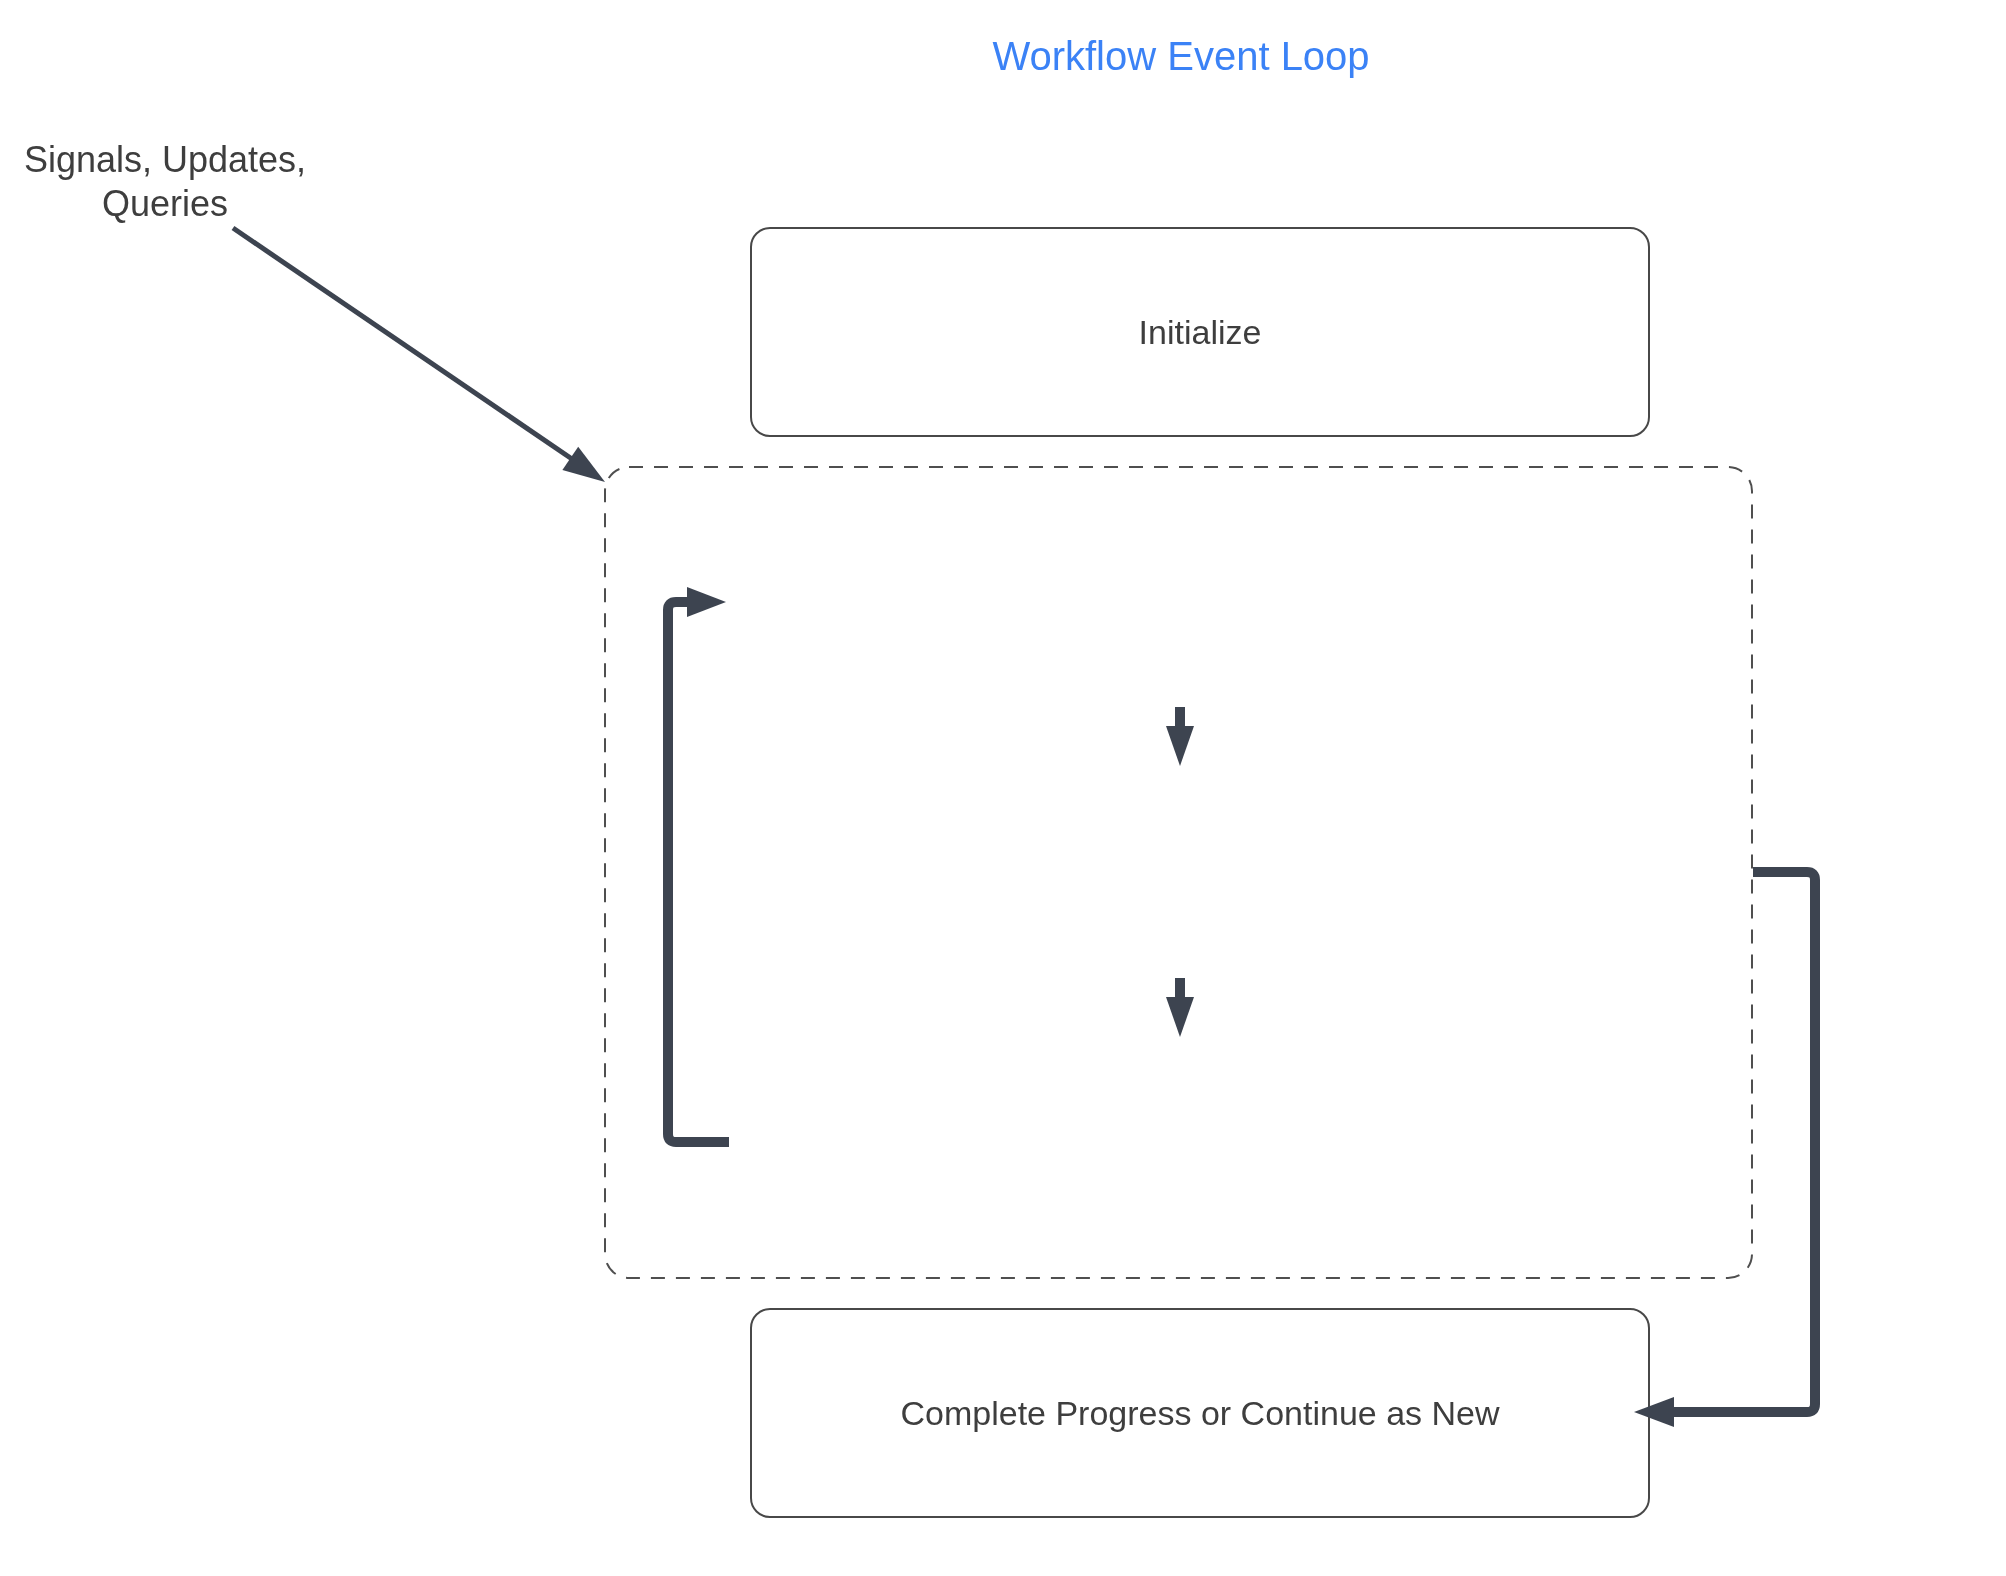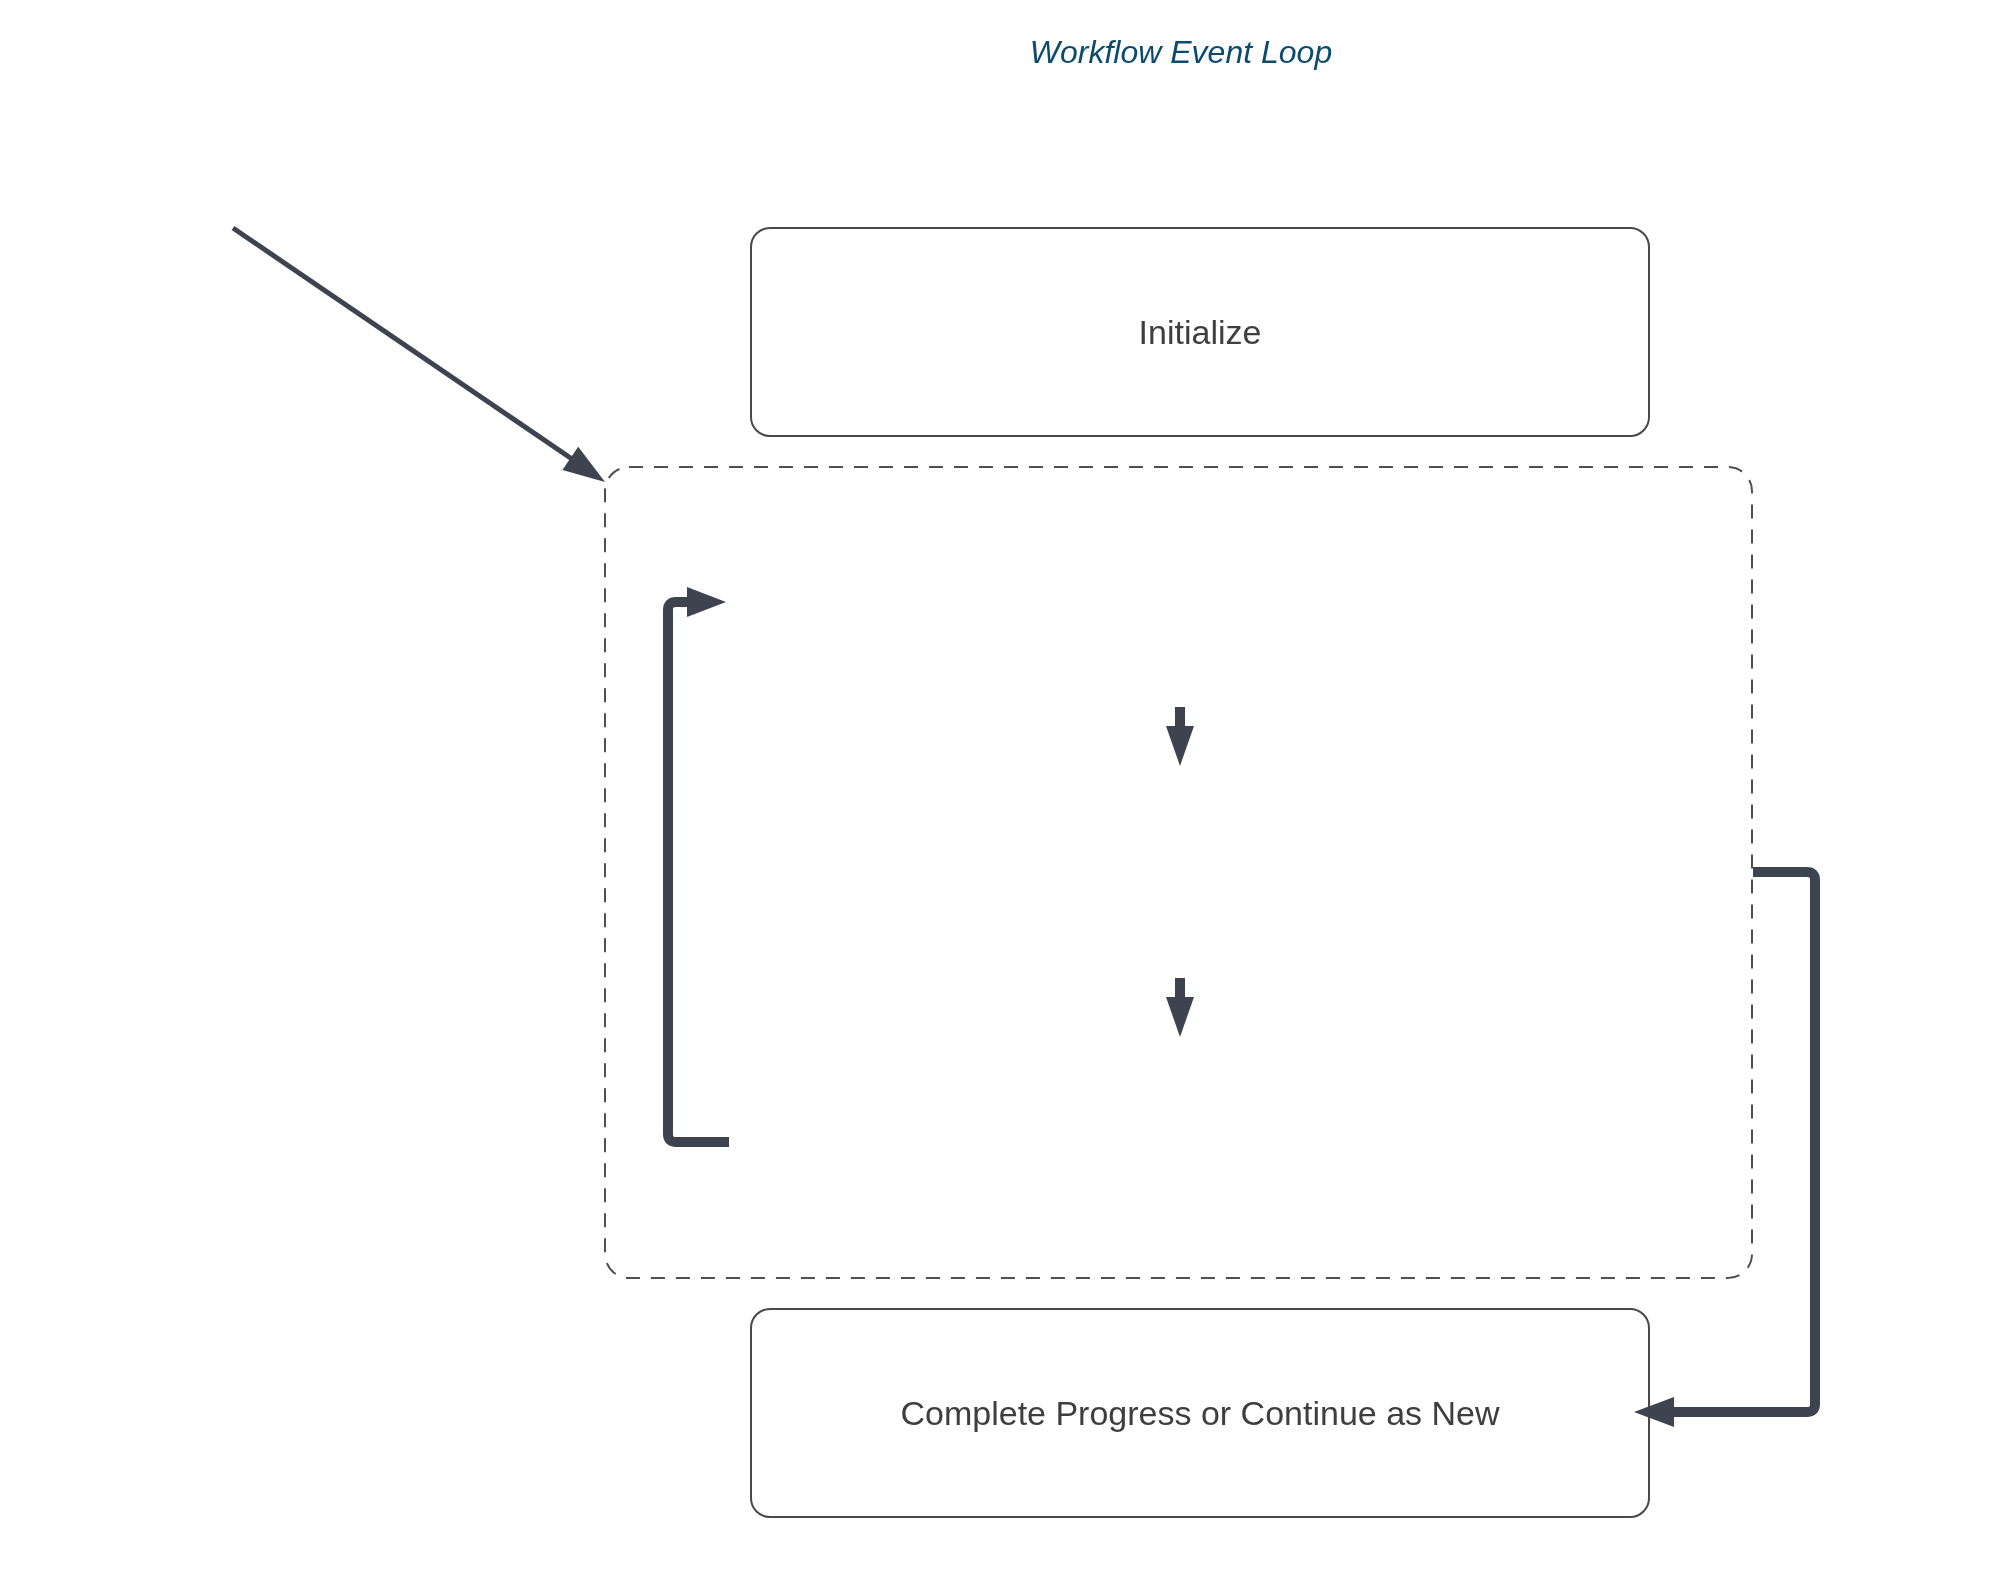--- a/index.html
+++ b/index.html
@@ -14,24 +14,23 @@
     background: #ffffff;
     font-family: "Liberation Sans", sans-serif;
     color: #3e3e3e;
     overflow: hidden;
   }
   .diagram-title {
     position: absolute;
     left: 1181px;
     top: 34px;
     transform: translateX(-50%);
-    font-style: italic;
-    font-size: 32px;
+    font-size: 40px;
     white-space: nowrap;
-    color: #0c4a6e;
+    color: #3b82f6;
   }
   .annotation {
     position: absolute;
     left: 165px;
     top: 138px;
     transform: translateX(-50%);
     text-align: center;
     font-size: 36px;
     line-height: 44px;
     white-space: nowrap;
@@ -78,20 +77,24 @@
     fill: none;
   }
 </style>
 </head>
 <body>
 
 <div class="canvas">
 
   <div class="diagram-title">Workflow Event Loop</div>
 
+  <div class="annotation">
+    <div>Signals, Updates,</div>
+    <div>Queries</div>
+  </div>
 
   <div class="node node-initialize">
     <span>Initialize</span>
   </div>
 
 
 
 
   <div class="node node-complete-workflow">
     <span>Complete Progress or Continue as New</span>

